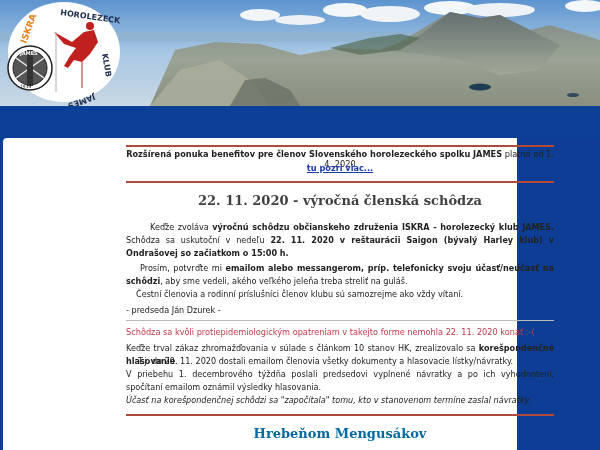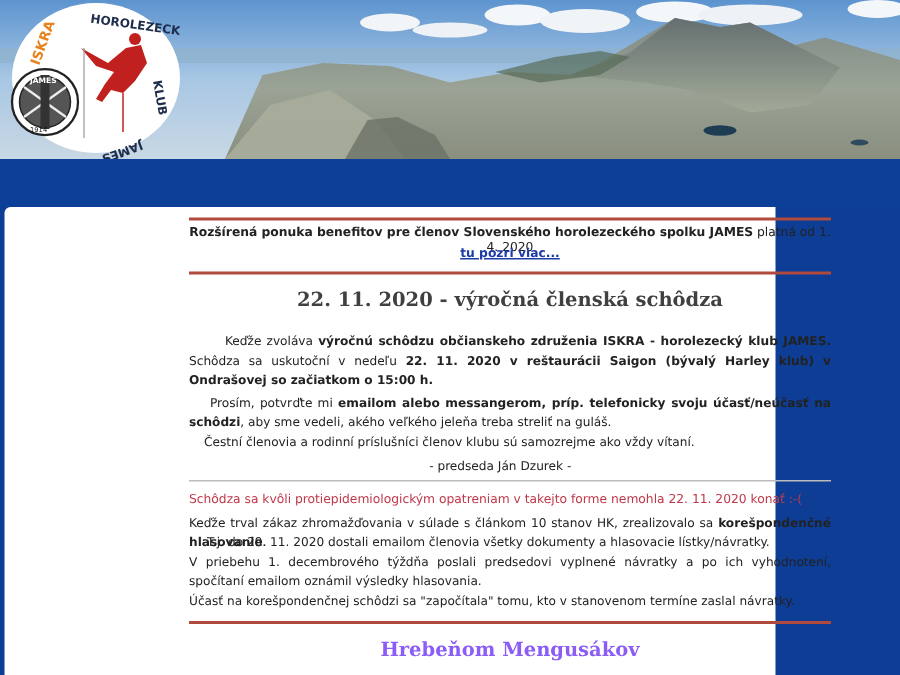--- a/index.html
+++ b/index.html
@@ -15,21 +15,21 @@
   .inner { position:absolute; left:123px; width:428px; }
   .hr-red { position:absolute; height:2px; background:#b04a3c; left:0; width:428px; }
   .hr-gray { position:absolute; height:1px; background:#bbb; left:0; width:428px; }
   .benefit { position:absolute; top:11px; width:428px; text-align:center; font-size:8.2px; color:#222; }
   .benefit b { font-weight:bold; }
   .benefit-link { position:absolute; top:25px; width:428px; text-align:center; font-size:8.2px; font-weight:bold; color:#1c3aa8; text-decoration:underline; cursor:pointer; }
   .title { position:absolute; top:55px; width:428px; text-align:center; font-family:"DejaVu Serif", serif; font-weight:bold; font-size:13px; color:#404040; }
   .para { position:absolute; font-size:8.1px; color:#222; line-height:13px; text-align:justify; }
   .para b { font-weight:bold; }
   .red-note { position:absolute; top:189px; width:428px; text-align:left; font-size:8.2px; color:#c0394b; }
-  .title2 { position:absolute; top:288px; width:428px; text-align:center; font-family:"DejaVu Serif", serif; font-weight:bold; font-size:13px; color:#8b5cf6; }
+  .title2 { position:absolute; top:288px; width:428px; text-align:center; font-family:"DejaVu Serif", serif; font-weight:bold; font-size:13px; color:#0369a1; }
 </style>
 </head>
 <body>
 
 <div class="header">
   <svg class="mtn" width="600" height="106">
     <defs>
       <linearGradient id="sky" x1="0" y1="0" x2="0" y2="1">
         <stop offset="0" stop-color="#5d94cf"></stop>
         <stop offset="0.5" stop-color="#a8c7e4"></stop>
@@ -105,30 +105,30 @@
     <div class="para" style="top:83px; left:0; width:428px; text-indent:24px;">
       <span>Keďže zvoláva </span><b>výročnú schôdzu občianskeho združenia ISKRA - horolezecký klub JAMES.</b><span> Schôdza sa uskutoční v nedeľu </span><b>22. 11. 2020 v reštaurácii Saigon (bývalý Harley klub) v Ondrašovej so začiatkom o 15:00 h.</b>
     </div>
 
     <div class="para" style="top:124px; left:0; width:428px; text-indent:14px;">
       <span>Prosím, potvrďte mi </span><b>emailom alebo messangerom, príp. telefonicky svoju účasť/neúčasť na schôdzi</b><span>, aby sme vedeli, akého veľkého jeleňa treba streliť na guláš.</span>
     </div>
 
     <div class="para" style="top:150px; left:10px; width:418px;">Čestní členovia a rodinní príslušníci členov klubu sú samozrejme ako vždy vítaní.</div>
 
-    <div class="para" style="top:166px; left:0; width:415px; text-align:center;">- predseda Ján Dzurek -</div>
+    <div class="para" style="top:166px; left:0; width:415px; text-align:left;">- predseda Ján Dzurek -</div>
 
     <div class="hr-gray" style="top:182px"></div>
 
     <div class="red-note">Schôdza sa kvôli protiepidemiologickým opatreniam v takejto forme nemohla 22. 11. 2020 konať :-(</div>
 
     <div class="para" style="top:204px; left:0; width:428px;">
       <span>Keďže trval zákaz zhromažďovania v súlade s článkom 10 stanov HK, zrealizovalo sa </span><b>korešpondenčné hlasovanie</b><span>.</span>
     </div>
     <div class="para" style="top:217px; left:0; width:428px;margin-left:12px;">T.j. do 29. 11. 2020 dostali emailom členovia všetky dokumenty a hlasovacie lístky/návratky.</div>
     <div class="para" style="top:230px; left:0; width:428px;">V priebehu 1. decembrového týždňa poslali predsedovi vyplnené návratky a po ich vyhodnotení, spočítaní emailom oznámil výsledky hlasovania.</div>
-    <div class="para" style="top:256px; left:0; width:428px; ">Účasť na korešpondenčnej schôdzi sa "započítala" tomu, kto v stanovenom termíne zaslal návratky.</div>
+    <div class="para" style="top:256px; left:0; width:428px; font-style:italic;">Účasť na korešpondenčnej schôdzi sa "započítala" tomu, kto v stanovenom termíne zaslal návratky.</div>
 
     <div class="hr-red" style="top:276px"></div>
 
     <div class="title2">Hrebeňom Mengusákov</div>
   </div>
 </main>
 
 </body></html>

